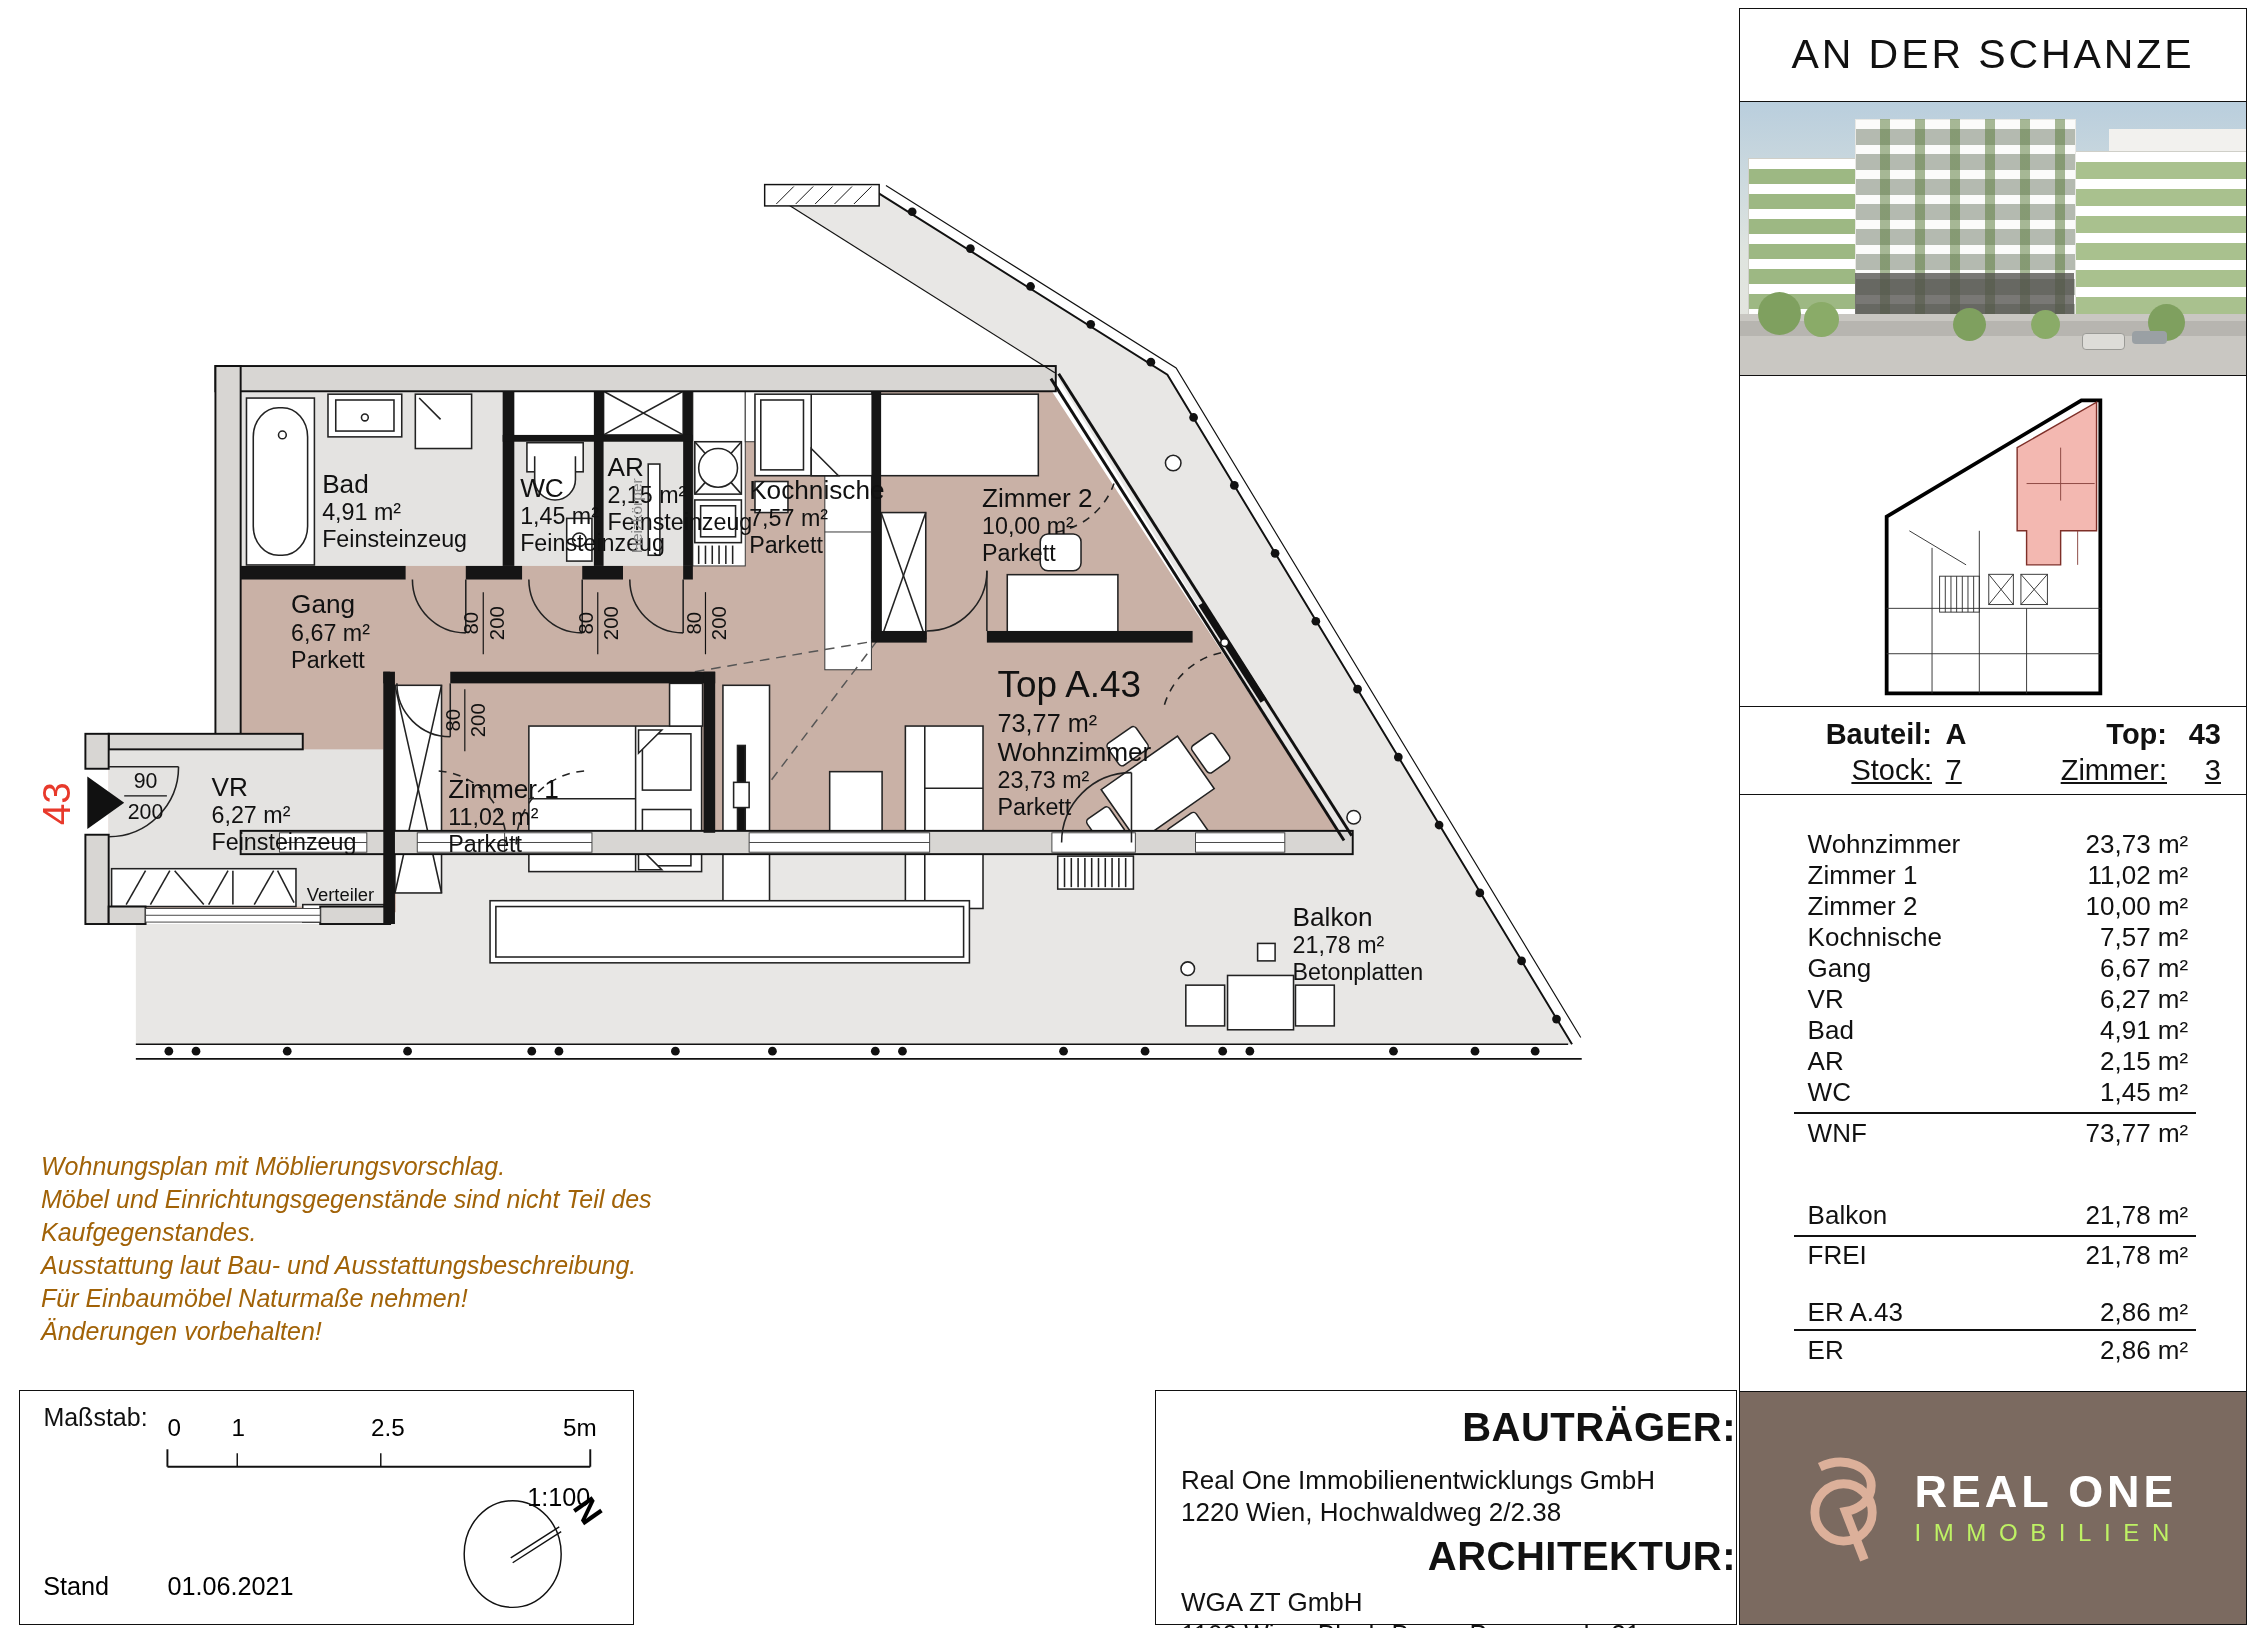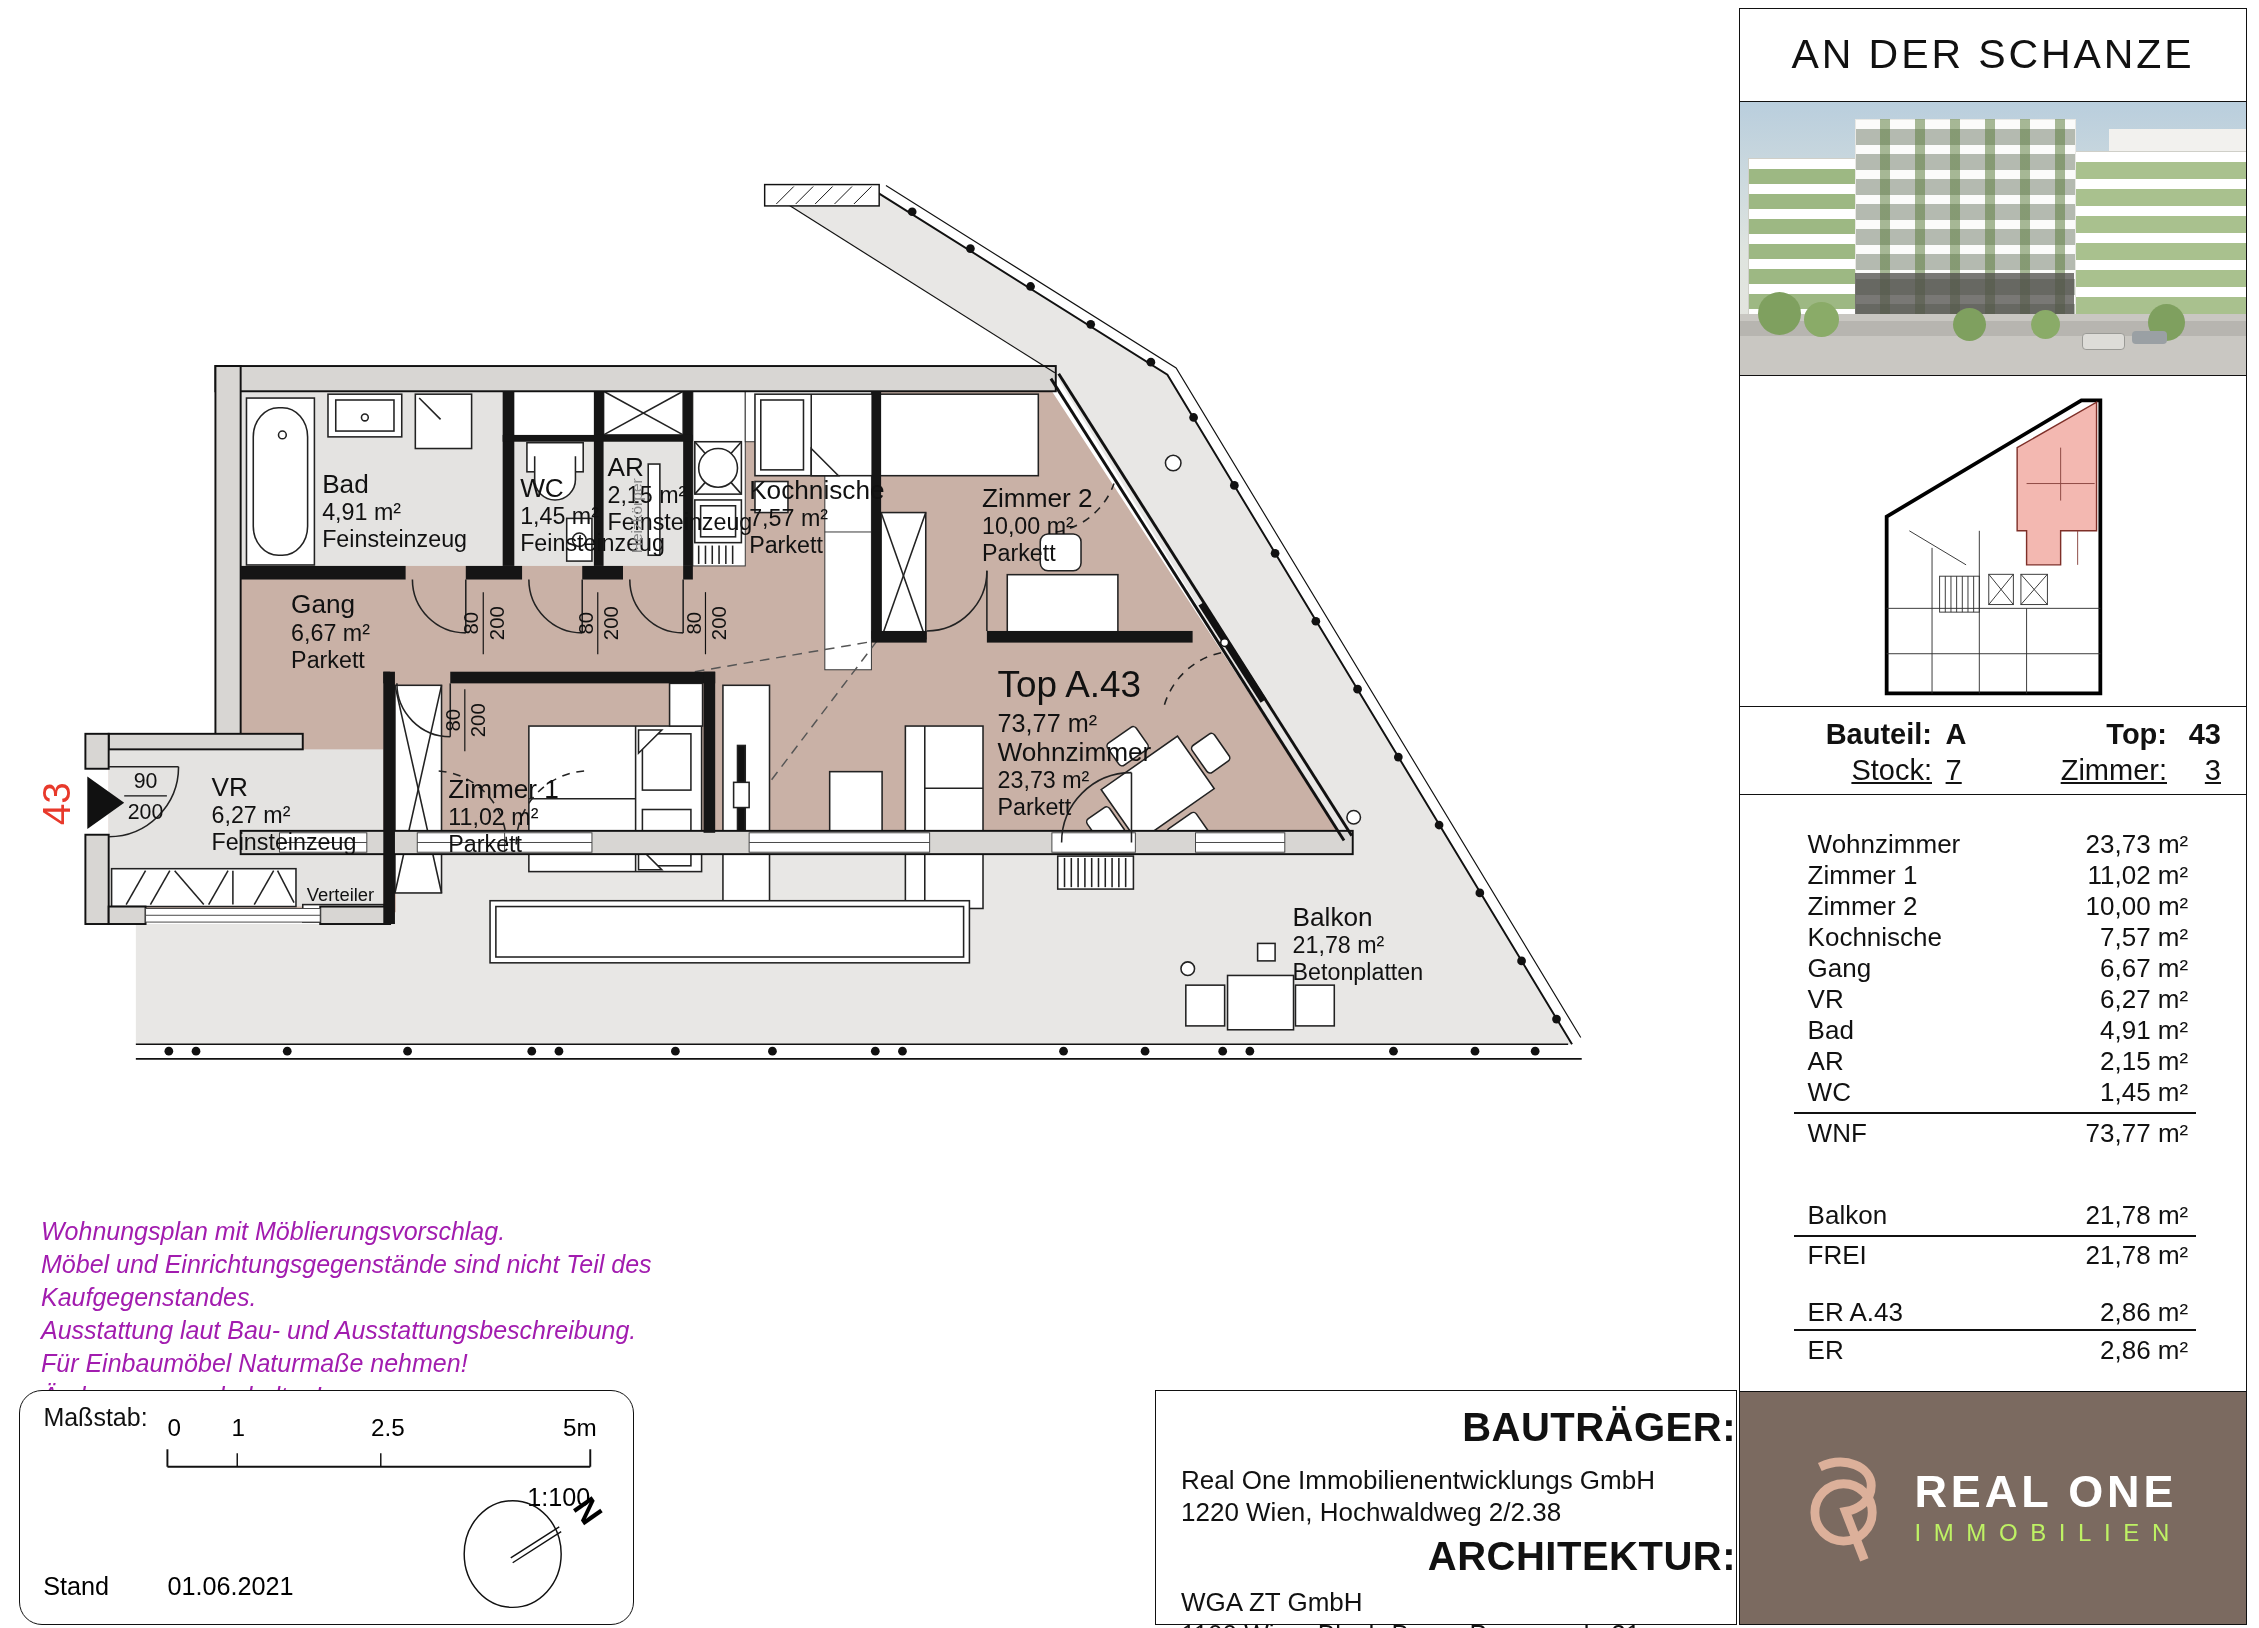--- a/index.html
+++ b/index.html
@@ -2,21 +2,21 @@
 <html><head>
 <meta charset="utf-8">
 <style>
   html,body{margin:0;padding:0;background:#888;}
   .sheet{position:relative;width:2259px;height:1628px;background:#fff;overflow:hidden;
          font-family:"Liberation Sans",sans-serif;color:#111;outline:1px solid #999;}
   .abs{position:absolute;}
   svg text{font-family:"Liberation Sans",sans-serif;}
   
   .fbox{position:absolute;border:1.9px solid #111;background:#fff;box-sizing:border-box;}
-  .disclaimer{position:absolute;left:41px;top:1215px;font-style:italic;font-size:25px;line-height:33px;color:#a21caf;}
+  .disclaimer{position:absolute;left:41px;top:1150px;font-style:italic;font-size:25px;line-height:33px;color:#a16207;}
   .mstab{font-size:25px;}
   .addr{display:flex;flex-direction:column;justify-content:center;align-items:center;
         font-size:39px;line-height:49px;text-align:center;}
   .devhead{font-size:40px;font-weight:bold;letter-spacing:0.5px;text-align:right;}
   .devline{font-size:26px;line-height:32px;}
   
   .sidebar{position:absolute;left:1739px;top:7.8px;width:508px;height:1617px;border:1.9px solid #111;
            box-sizing:border-box;background:#fff;}
   .sb-title{position:absolute;left:0;top:0;width:100%;height:93px;border-bottom:1.9px solid #111;
             display:flex;align-items:center;justify-content:center;font-size:41px;letter-spacing:2.9px;box-sizing:border-box;}
@@ -414,21 +414,21 @@
 
   <div class="disclaimer">
     <div>Wohnungsplan mit Möblierungsvorschlag.</div>
     <div>Möbel und Einrichtungsgegenstände sind nicht Teil des</div>
     <div>Kaufgegenstandes.</div>
     <div>Ausstattung laut Bau- und Ausstattungsbeschreibung.</div>
     <div>Für Einbaumöbel Naturmaße nehmen!</div>
     <div>Änderungen vorbehalten!</div>
   </div>
 
-  <div class="fbox" style="left:19.4px;top:1390px;width:615px;height:235px;border-radius:23px;">
+  <div class="fbox" style="left:19.4px;top:1390px;width:615px;height:235px;">
     <div class="abs mstab" style="left:23px;top:11.6px;">Maßstab:</div>
     <svg class="abs" style="left:0;top:0" width="611" height="231" viewBox="0 0 630 238">
       <text x="152" y="46" font-size="25">0</text>
       <text x="218" y="46" font-size="25">1</text>
       <text x="362" y="46" font-size="25">2.5</text>
       <text x="560" y="46" font-size="25">5m</text>
       <line x1="152" y1="78" x2="588" y2="78" stroke="#111" stroke-width="2"></line>
       <line x1="152" y1="78" x2="152" y2="60" stroke="#111" stroke-width="2"></line>
       <line x1="224" y1="78" x2="224" y2="64" stroke="#111" stroke-width="1.5"></line>
       <line x1="372" y1="78" x2="372" y2="64" stroke="#111" stroke-width="1.5"></line>

